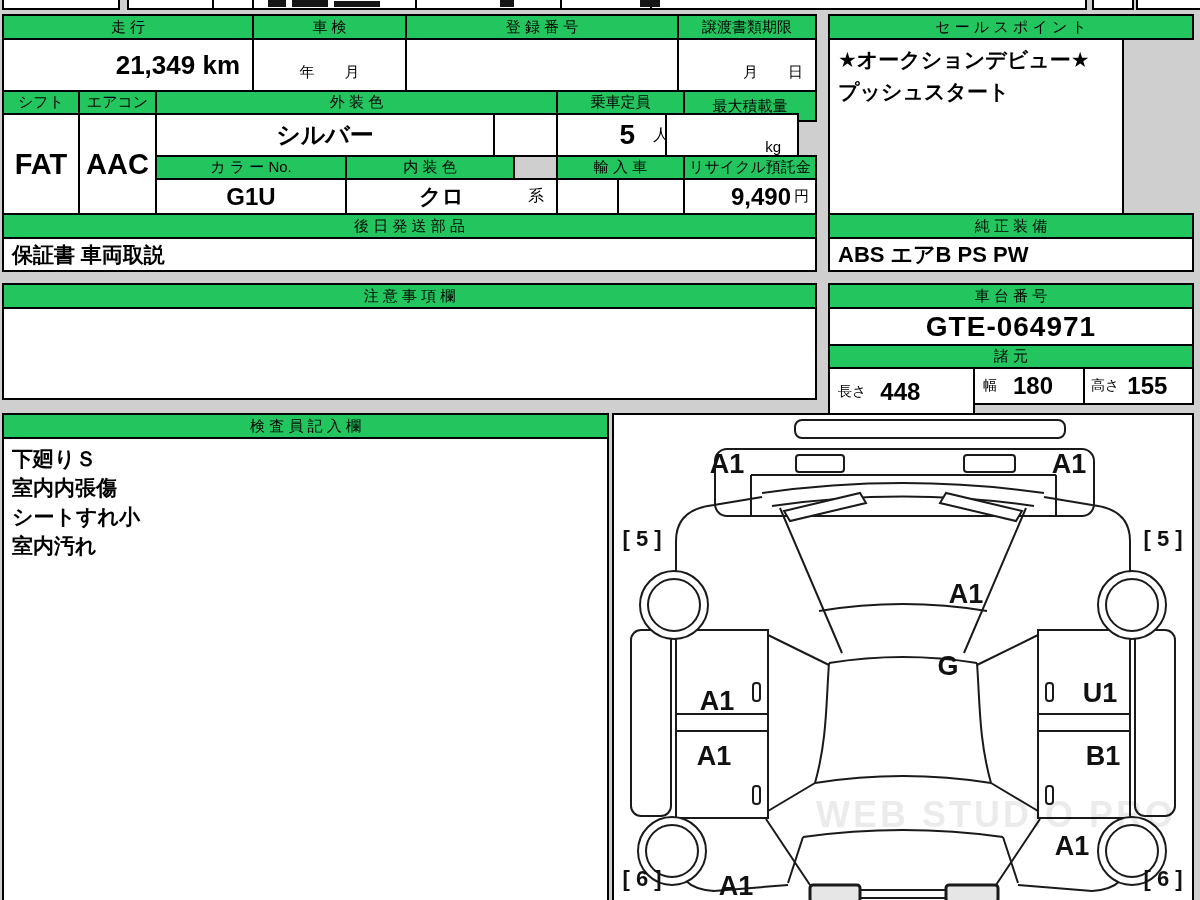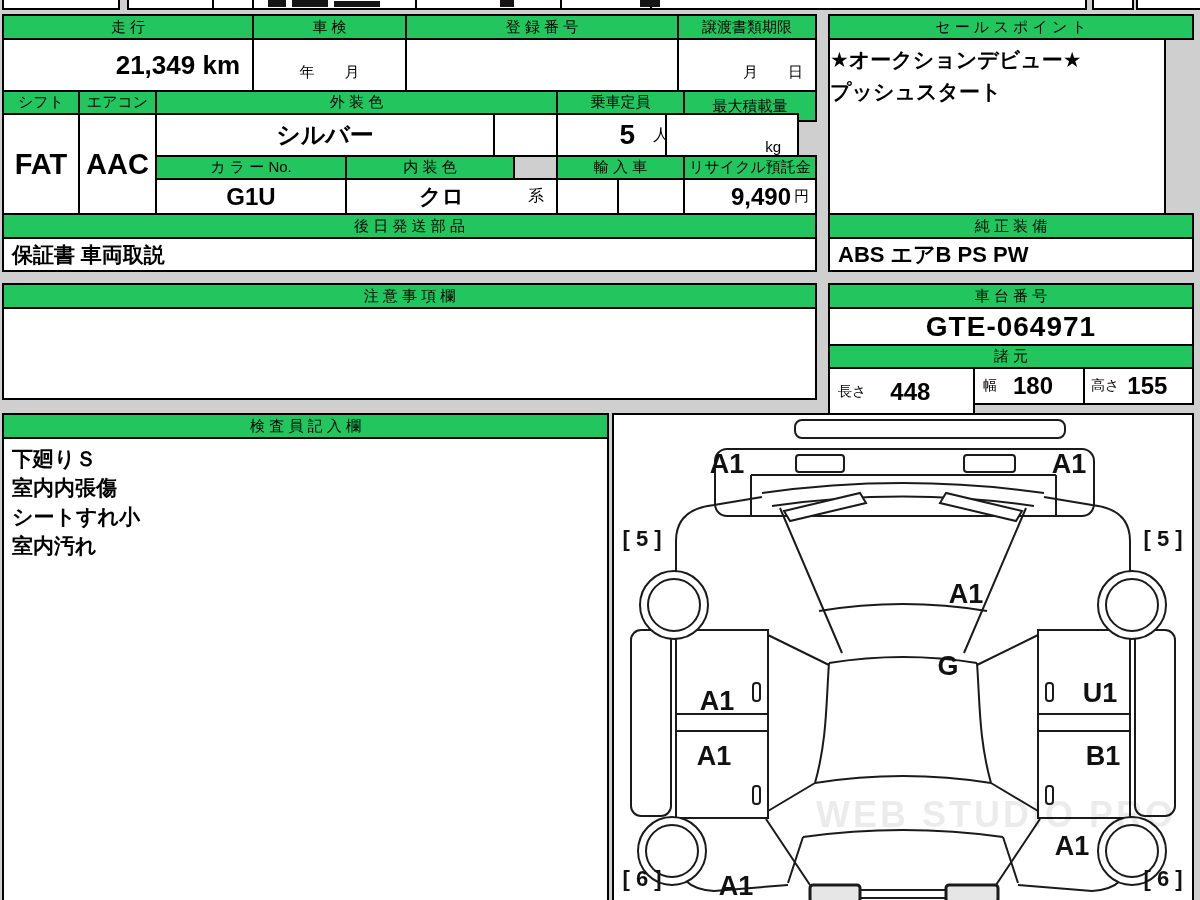--- a/index.html
+++ b/index.html
@@ -84,36 +84,36 @@
   <div class="c" style="left:617px;top:178px;width:68px;height:37px"></div>
   <div class="c vc right" style="left:683px;top:178px;width:134px;height:37px;padding-right:6px">
     <span class="bold" style="font-size:24px">9,490</span>
     <span class="unit" style="font-size:15px;margin-left:3px">円</span>
   </div>
 
   <div class="c vc bold" style="left:2px;top:237px;width:815px;height:35px;font-size:21px;padding-left:8px">保証書 車両取説</div>
   <div class="c hd" style="left:2px;top:213px;width:815px;height:26px">後 日 発 送 部 品</div>
 
   <div class="c hd" style="left:828px;top:14px;width:366px;height:26px">セ ー ル ス ポ イ ン ト</div>
-  <div class="c bold" style="left:828px;top:38px;width:338px;height:177px;font-size:21px;line-height:32px;padding:4px 0">
+  <div class="c bold" style="left:828px;top:38px;width:296px;height:177px;font-size:21px;line-height:32px;padding:4px 8px">
     <div>★オークションデビュー★</div>
     <div>プッシュスタート</div>
   </div>
   <div class="c hd" style="left:828px;top:213px;width:366px;height:26px">純 正 装 備</div>
   <div class="c vc bold" style="left:828px;top:237px;width:366px;height:35px;font-size:22px;padding-left:8px">ABS エアB PS PW</div>
 
   <div class="c hd" style="left:2px;top:283px;width:815px;height:26px">注 意 事 項 欄</div>
   <div class="c" style="left:2px;top:307px;width:815px;height:93px"></div>
 
   <div class="c hd" style="left:828px;top:283px;width:366px;height:26px">車 台 番 号</div>
   <div class="c vc center bold" style="left:828px;top:307px;width:366px;height:39px;font-size:28px;letter-spacing:1px">GTE-064971</div>
   <div class="c hd" style="left:828px;top:344px;width:366px;height:25px">諸 元</div>
   <div class="c vc" style="left:828px;top:367px;width:147px;height:50px;padding-left:8px">
     <span style="font-size:14px">長さ</span>
-    <span class="bold" style="font-size:24px;margin-left:24px">448</span>
+    <span class="bold" style="font-size:24px;margin-left:14px">448</span>
   </div>
   <div class="c vc" style="left:973px;top:367px;width:112px;height:38px;padding-left:8px">
     <span style="font-size:14px">幅</span>
     <span class="bold" style="font-size:24px;margin-left:16px">180</span>
   </div>
   <div class="c vc" style="left:1083px;top:367px;width:111px;height:38px;padding-left:6px">
     <span style="font-size:14px">高さ</span>
     <span class="bold" style="font-size:24px;margin-left:8px">155</span>
   </div>
 

